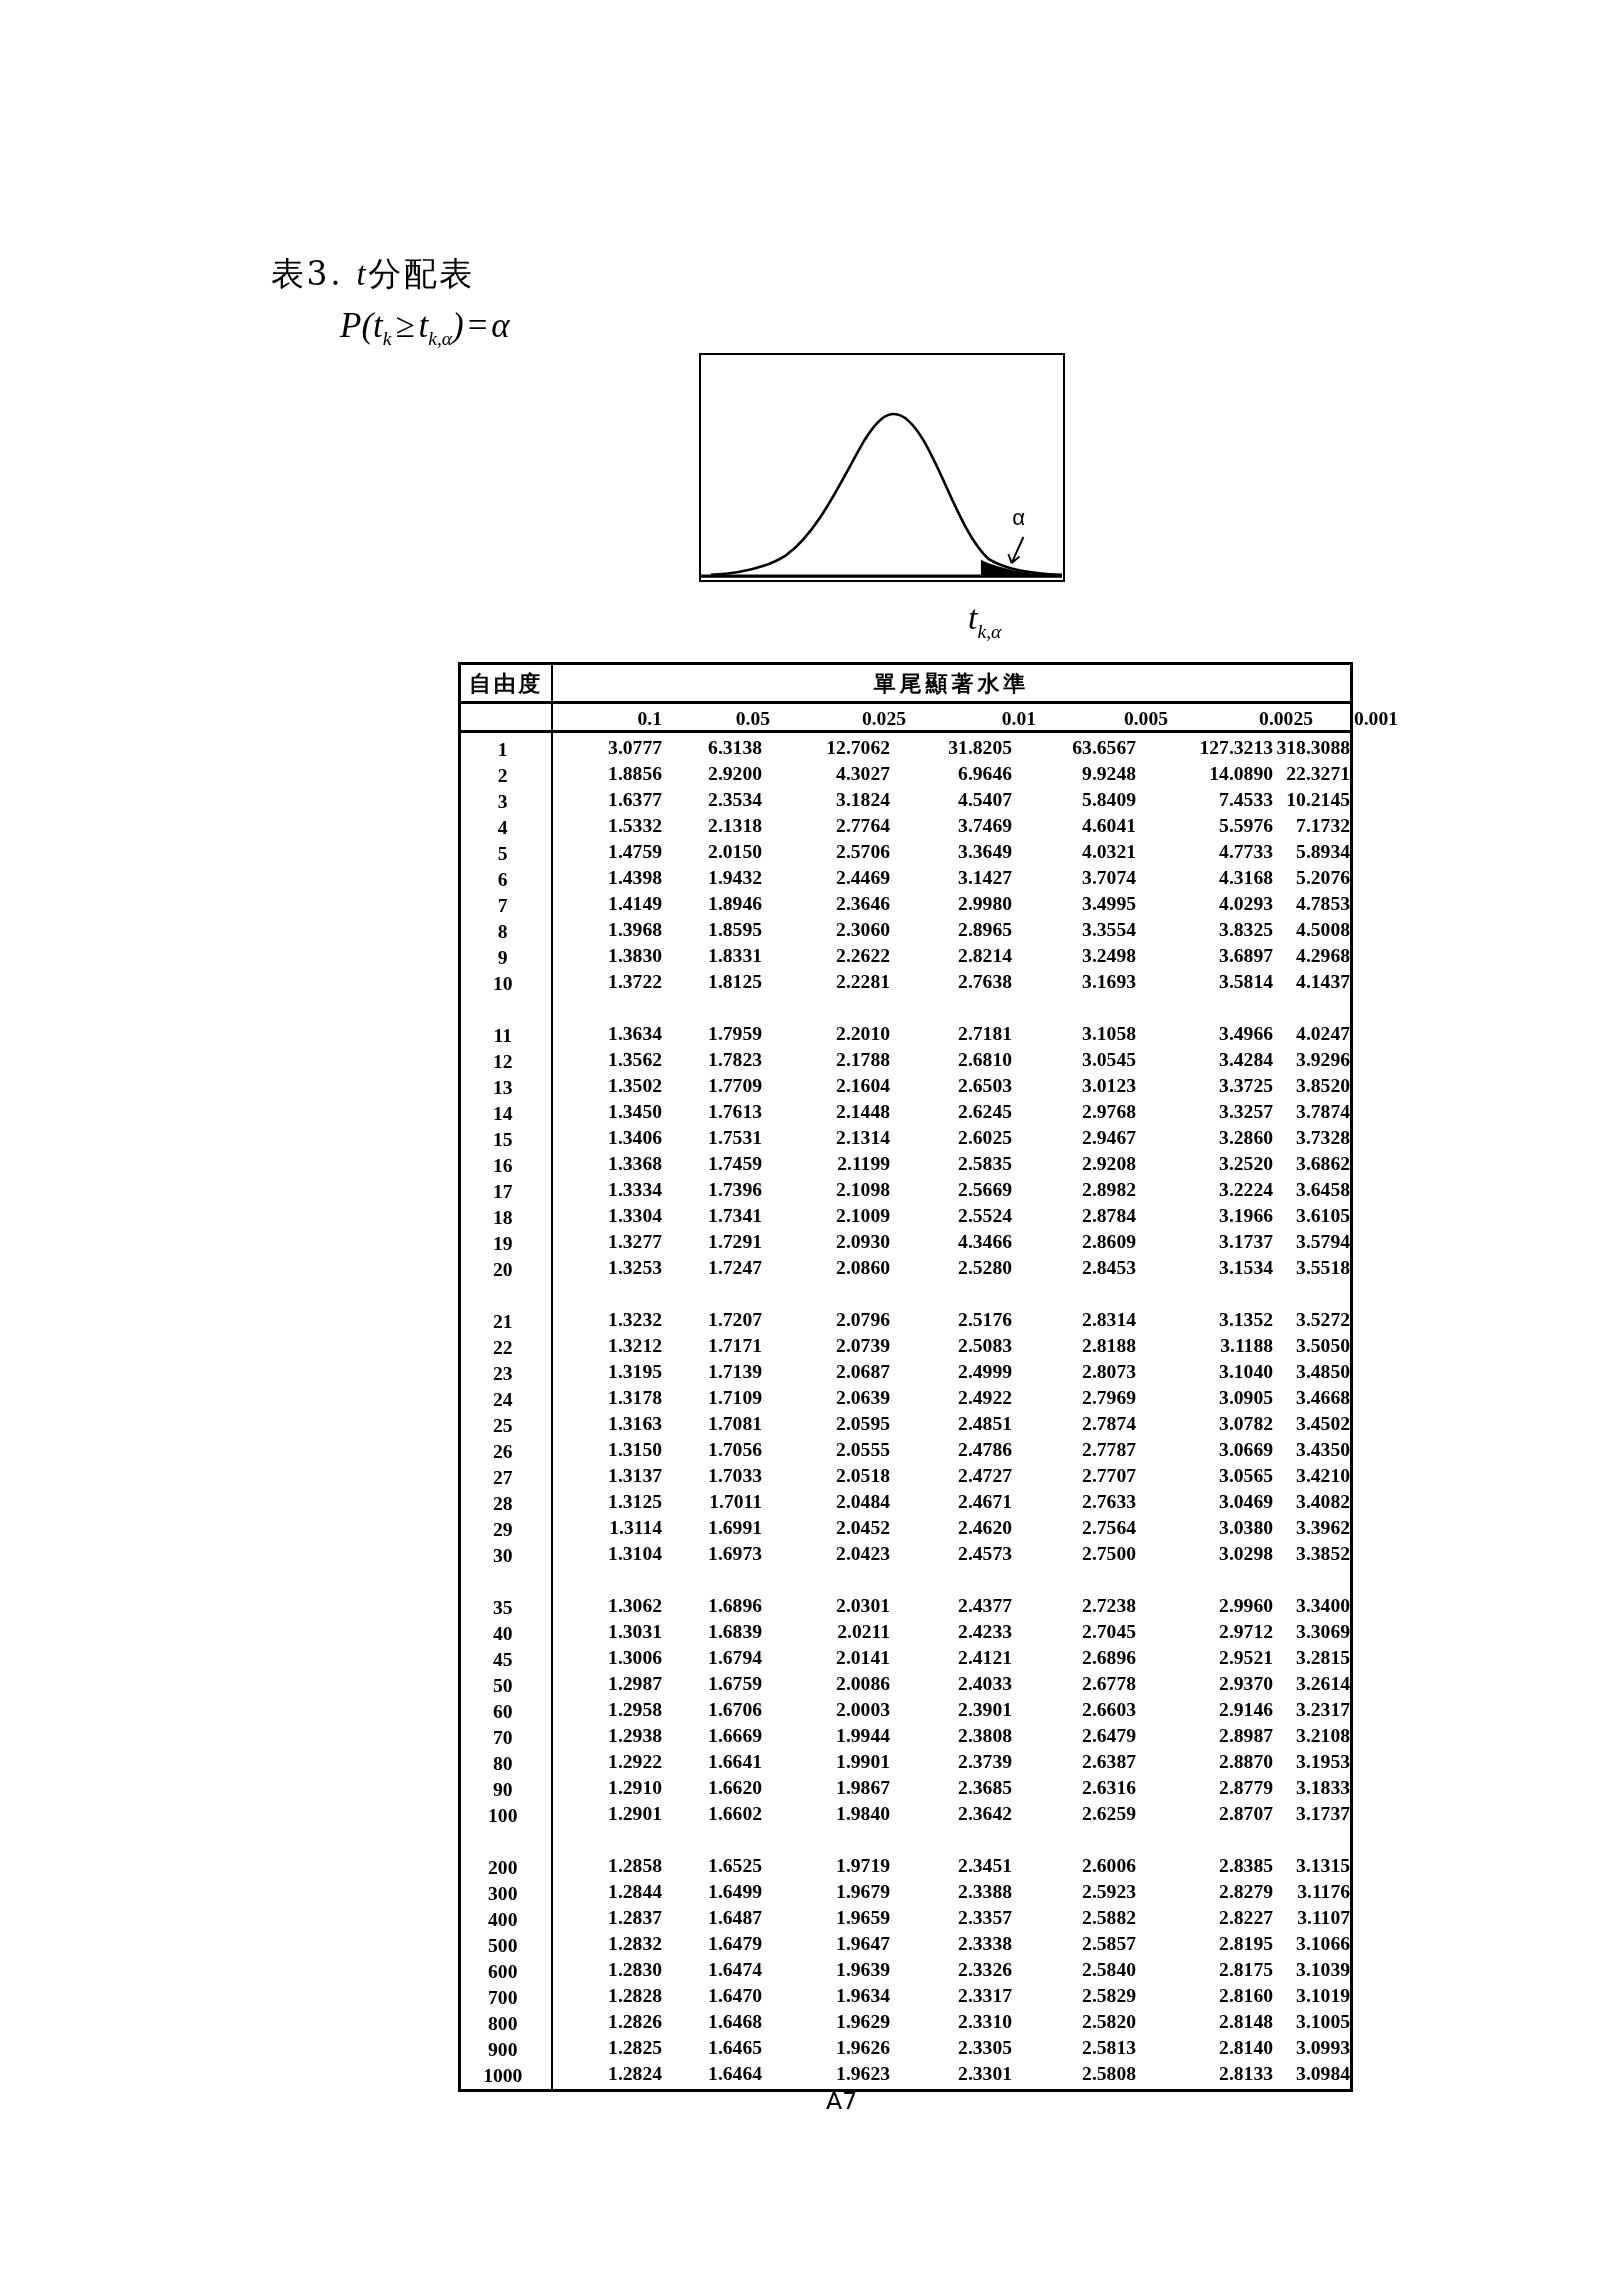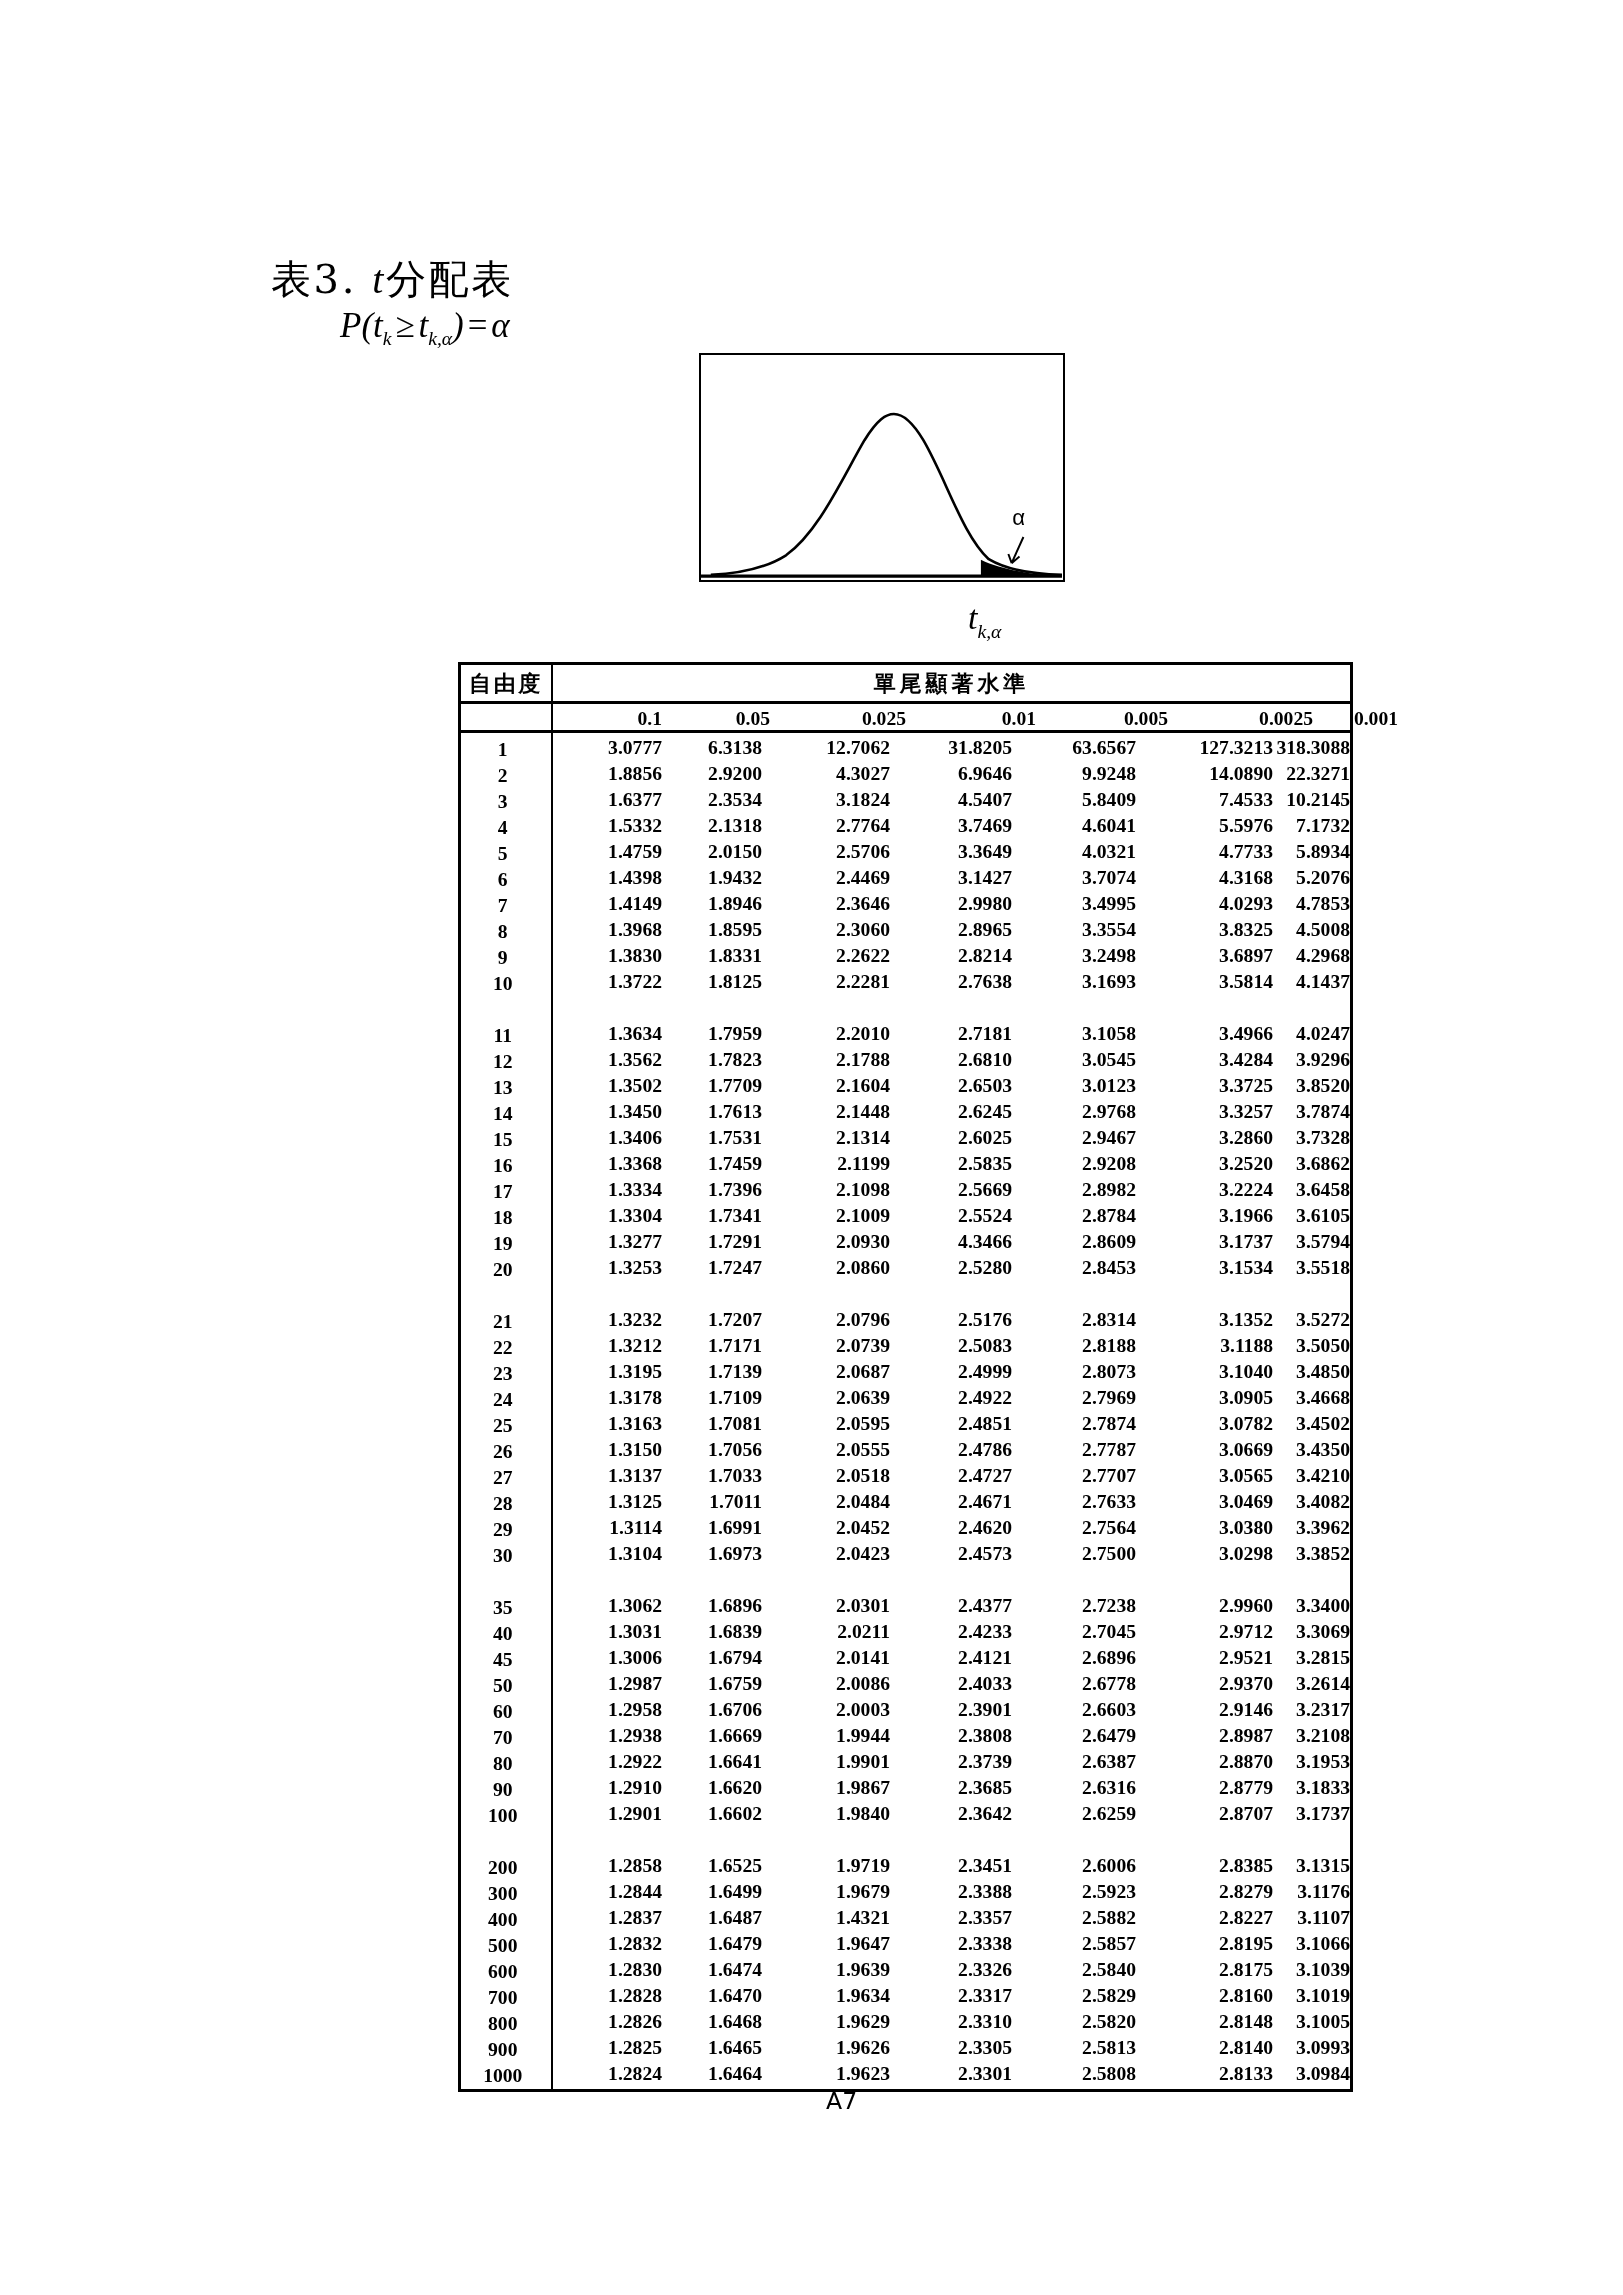--- a/index.html
+++ b/index.html
@@ -1,19 +1,19 @@
 <!DOCTYPE html>
 <html style="font-size:10.5px"><head>
 <meta charset="utf-8">
 <style>
   html, body { margin: 0; padding: 0; background: #ffffff; }
   body { width: 1623px; height: 2295px; position: relative; overflow: hidden; color: #000; }
   .title {
     position: absolute; left: 271px; top: 252px;
-    font-family: "DejaVu Serif", serif; font-size: 40px; letter-spacing: 2.6px;
+    font-family: "DejaVu Serif", serif; font-size: 33px; letter-spacing: 2.6px;
     white-space: nowrap;
   }
   .title .t-ital { font-style: italic; font-family: "Liberation Serif", serif; }
   .formula {
     position: absolute; left: 340px; top: 306px;
     font-family: "Liberation Serif", serif; font-style: italic; font-size: 35px;
     white-space: nowrap;
   }
   .formula sub { font-size: 19.6px; vertical-align: -7.9px; }
   .formula .op { font-style: normal; padding: 0 3.9px; }
@@ -524,21 +524,21 @@
           <div class="cell c1">1.6499</div>
           <div class="cell c2">1.9679</div>
           <div class="cell c3">2.3388</div>
           <div class="cell c4">2.5923</div>
           <div class="cell c5">2.8279</div>
           <div class="cell c6">3.1176</div>
         </div>
         <div class="drow">
           <div class="cell c0">1.2837</div>
           <div class="cell c1">1.6487</div>
-          <div class="cell c2">1.4321</div>
+          <div class="cell c2">1.9659</div>
           <div class="cell c3">2.3357</div>
           <div class="cell c4">2.5882</div>
           <div class="cell c5">2.8227</div>
           <div class="cell c6">3.1107</div>
         </div>
         <div class="drow">
           <div class="cell c0">1.2832</div>
           <div class="cell c1">1.6479</div>
           <div class="cell c2">1.9647</div>
           <div class="cell c3">2.3338</div>

